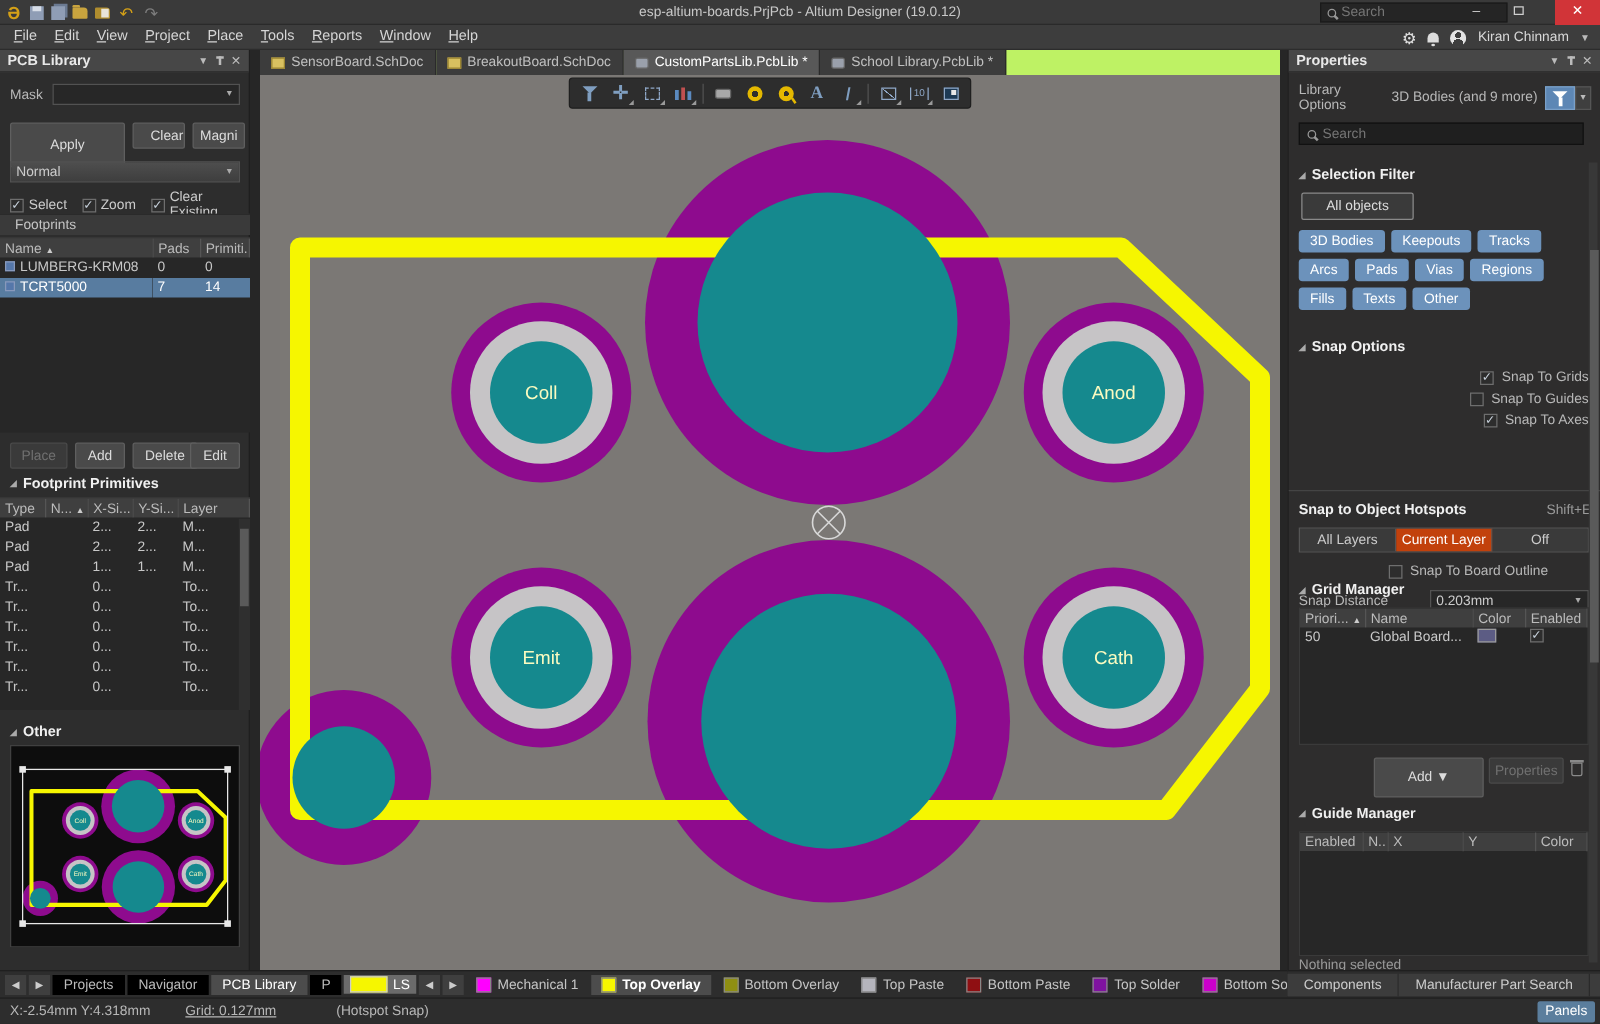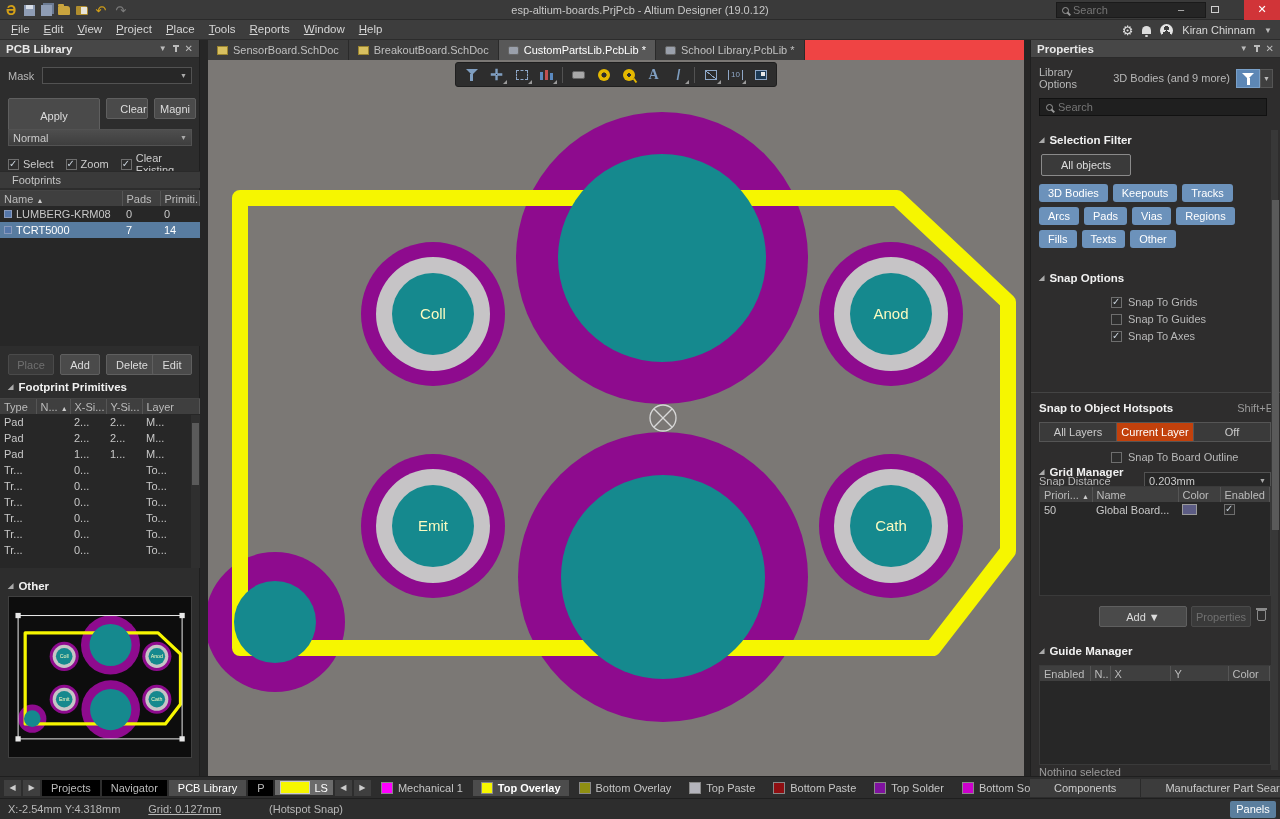--- a/index.html
+++ b/index.html
@@ -87,21 +87,21 @@
   #fp-actions .btn { position:absolute; height:21px; }
   .btn.disabled { background:#3a3a3a; border-color:#4a4a4a; color:#707070; }
   #prim-head { position:absolute; left:8px; top:341px; }
   #prim-table { position:absolute; left:0; top:358px; width:200px; height:170px; background:#272727; border-top:1px solid #444; overflow:hidden; }
   .vscroll { position:absolute; right:0; top:0; width:9px; background:#2f2f2f; }
   .vthumb { position:absolute; left:1px; width:7px; background:#5a5a5a; }
   #other-head { position:absolute; left:8px; top:540px; }
   #preview-box { position:absolute; left:8px; top:556px; width:184px; height:162px; background:#0d0d0d; border:1px solid #404040; }
 
   
-  #doc-tabbar { position:absolute; left:208px; top:40px; width:816px; height:20px; background:#ef4444; display:flex; }
+  #doc-tabbar { position:absolute; left:208px; top:40px; width:816px; height:20px; background:#bef264; display:flex; }
   .doc-tab { height:20px; display:flex; align-items:center; gap:5px; padding:0 9px; background:#3c3c3c; color:#c0c0c0; border-right:1px solid #2a2a2a; white-space:nowrap; }
   .doc-tab.active { background:#585858; color:#fff; }
   .ico-sch { width:11px; height:9px; background:#d8c060; border:1px solid #9a8430; }
   .ico-pcb { width:11px; height:9px; background:#9aa0ab; border:1px solid #666; border-radius:2px; }
 
   
   #canvas { position:absolute; left:208px; top:60px; width:816px; height:716px; background:#7b7875; }
   #canvas-toolbar { position:absolute; left:50%; transform:translateX(-50%); top:2px; height:25px; background:#2d2d2d; border:1px solid #1f1f1f; border-radius:3px; display:flex; align-items:center; padding:0 4px; gap:2px; }
   .ct { width:23px; height:21px; display:flex; align-items:center; justify-content:center; position:relative; }
   .ct.menu::after { content:""; position:absolute; right:1px; bottom:1px; border-left:4px solid transparent; border-bottom:4px solid #9a9a9a; }
@@ -134,57 +134,57 @@
   #filter-summary { color:#b8b8b8; margin-right:6px; }
   #filter-btn { width:24px; height:19px; background:#5d87b5; border:1px solid #7aa0c8; display:flex; align-items:center; justify-content:center; }
   #filter-btn .i-funnel::before { border-top-color:#fff; } #filter-btn .i-funnel::after { background:#fff; }
   #filter-dd { width:13px; height:19px; background:#3f3f3f; border:1px solid #555; color:#bbb; font-size:7px; display:flex; align-items:center; justify-content:center; }
   #props-search { position:absolute; left:8px; top:58px; width:228px; height:18px; background:#1f1f1f; border:1px solid #111; display:flex; align-items:center; gap:5px; padding:0 6px; }
   #props-search input { background:transparent; border:none; outline:none; color:#999; width:180px; font-family:inherit; font-size:11px; }
   .rsect { position:absolute; left:8px; display:flex; align-items:center; gap:5px; color:#f0f0f0; font-weight:bold; font-size:11.5px; }
   #all-objects-btn { position:absolute; left:10px; top:114px; width:90px; height:22px; background:#3a3a3a; border:1px solid #8a8a8a; border-radius:2px; color:#ddd; text-align:center; line-height:20px; }
   #chips { position:absolute; left:8px; top:144px; width:232px; display:flex; flex-wrap:wrap; gap:5px; }
   .chip { background:#6c92bb; color:#fff; border-radius:3px; padding:2px 9px; line-height:14px; }
-  .snap-cbx { position:absolute; left:80px; width:160px; display:flex; align-items:center; gap:6px; color:#b8b8b8; }
+  .snap-cbx { position:absolute; left:80px; width:160px; display:flex; align-items:center; gap:6px; color:#b8b8b8;justify-content:flex-end; }
   #snap-div { position:absolute; left:0; top:352px; width:250px; border-top:1px solid #444; }
   #hotspot-head { position:absolute; left:8px; top:362px; width:234px; display:flex; }
   #hotspot-head .t { font-weight:bold; color:#f0f0f0; flex:1; font-size:11.5px; }
   #hotspot-head .sc { color:#9a9a9a;margin-left:20px; }
   #segments { position:absolute; left:8px; top:382px; width:232px; height:20px; display:flex; border:1px solid #555; }
   .seg { flex:1; text-align:center; line-height:18px; background:#3a3a3a; color:#ccc; border-right:1px solid #555; }
   .seg:last-child { border-right:none; }
   .seg.active { background:#c2410c; color:#fff; }
   #board-outline-cbx { position:absolute; left:80px; top:411px; display:flex; align-items:center; gap:6px; color:#b8b8b8; }
   #snap-dist-row { position:absolute; left:8px; top:432px; width:232px; display:flex; align-items:center; }
   #snap-dist-row .lbl { width:105px; }
   #snap-dist-combo { flex:1; }
   #grid-table { position:absolute; left:8px; top:446px; width:232px; height:110px; background:#272727; border:1px solid #3a3a3a; }
   .swatch { display:inline-block; width:15px; height:11px; background:#5c5c84; border:1px solid #9a9a9a; }
   #grid-btns { position:absolute; top:566px; left:8px; width:232px; height:22px; }
-  #grid-add { position:absolute; left:60px; width:88px; height:21px; }
+  #grid-add { position:absolute; left:60px; width:88px; height:32px; }
   #grid-props { position:absolute; left:152px; width:60px; height:21px; }
   .trash { position:absolute; left:218px; top:4px; width:9px; height:11px; border:1px solid #8a8a8a; border-radius:0 0 2px 2px; }
   .trash::before { content:""; position:absolute; left:-2px; top:-3px; width:11px; height:2px; background:#8a8a8a; }
   #guide-table { position:absolute; left:8px; top:625px; width:232px; height:100px; background:#272727; border:1px solid #3a3a3a; }
   #nothing-selected { position:absolute; left:8px; top:726px; color:#9a9a9a; }
   #props-scroll { position:absolute; right:2px; top:90px; width:7px; height:640px; background:#383838; }
   #props-scroll .vthumb { top:70px; height:330px; }
 
   
   #bottom-tabs { position:absolute; left:0; top:776px; width:1030px; height:22px; background:#2d2d2d; display:flex; align-items:center; gap:2px; padding-left:4px; overflow:hidden; border-top:1px solid #1f1f1f; }
   .nav-arr { width:17px; height:16px; background:#3f3f3f; color:#ccc; font-size:8px; text-align:center; line-height:16px; flex:none; }
   .btab { padding:2px 9px; background:#000000; color:#bbb; white-space:nowrap; flex:none; }
   .btab.active { background:#4c4c4c; color:#fff; }
   #ls-chip { display:flex; align-items:center; gap:4px; background:#6b6b6b; padding:1px 5px; color:#fff; flex:none; }
   #ls-chip .sw { width:30px; height:13px; background:#f6f600; border:1px solid #ccc; }
   .layer-tab { display:flex; align-items:center; gap:5px; padding:2px 8px; color:#c5c5c5; white-space:nowrap; flex:none; }
   .layer-tab.active { background:#4c4c4c; color:#fff; font-weight:bold; }
   .layer-sw { width:12px; height:12px; border:1px solid #888; flex:none; }
   #right-bottom-tabs { position:absolute; left:1030px; top:776px; width:250px; height:22px; background:#2d2d2d; display:flex; align-items:center; border-top:1px solid #1f1f1f; }
-  .rtab { padding:3px 24px; background:#3c3c3c; color:#ccc; border-right:1px solid #2a2a2a; white-space:nowrap; }
+  .rtab { padding:3px 13px; background:#3c3c3c; color:#ccc; border-right:1px solid #2a2a2a; white-space:nowrap; }
 
   
   #statusbar { position:absolute; left:0; top:798px; width:1280px; height:21px; background:#2d2d2d; border-top:1px solid #1f1f1f; display:flex; align-items:center; color:#b8b8b8; }
   #status-pos { margin-left:8px; } #status-grid { margin-left:28px;text-decoration:underline; } #status-snap { margin-left:48px; }
   #panels-btn { position:absolute; right:4px; top:2px; width:46px; height:17px; background:#5b7e9d; color:#fff; text-align:center; line-height:16px; border-radius:2px; }
 </style>
 </head>
 <body>
 
 <div id="titlebar">

